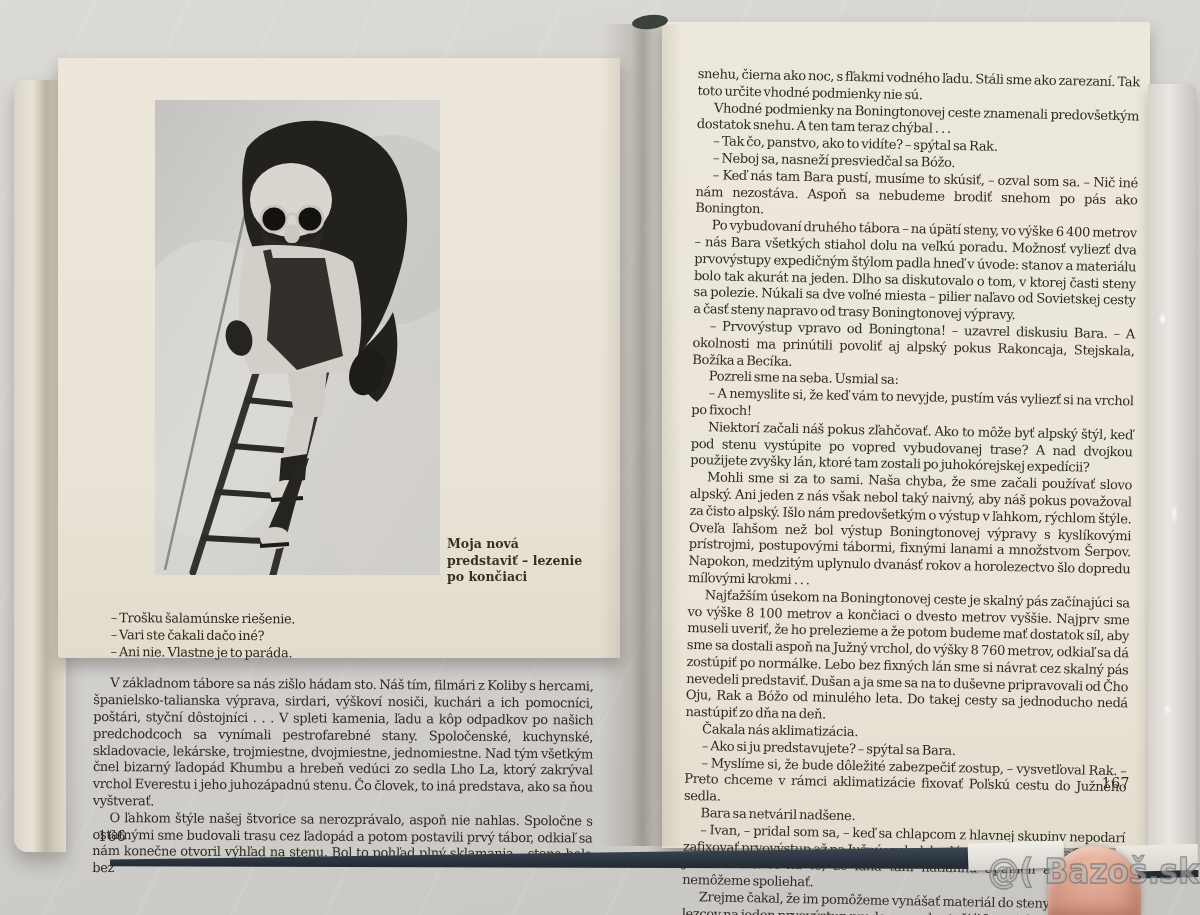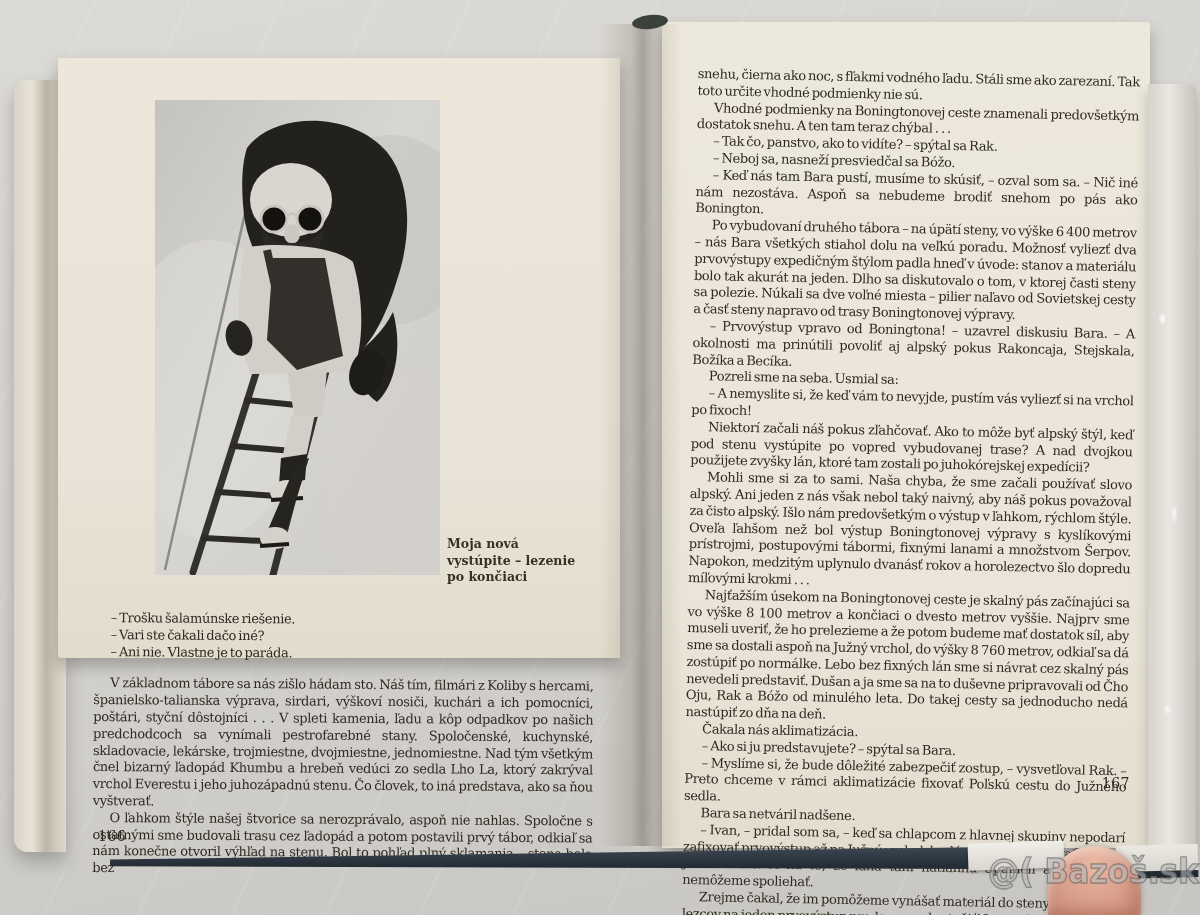--- a/index.html
+++ b/index.html
@@ -118,21 +118,21 @@
         <path d="M116,400 L148,398" stroke="#1c1a17" stroke-width="4"></path>
         <path d="M142,362 L154,358 L132,430 L112,432 Z" fill="#26241f"></path>
         <ellipse cx="120" cy="438" rx="15" ry="11" fill="#d4d1cb"></ellipse>
         <path d="M105,446 L134,444" stroke="#1c1a17" stroke-width="4"></path>
       </g>
     </svg>
   </div>
 
   <div class="abs caption" style="left:389px;top:478px;">
       <p>Moja nová</p>
-      <p>vystúpite – lezenie</p>
+      <p>predstaviť – lezenie</p>
       <p>po končiaci</p>
     </div>
 
   <div class="abs lp-text page-text" style="left:36px;top:552px;width:500px;">
     <div class="dialogue">
         <p class="indent">– Trošku šalamúnske riešenie.</p>
         <p class="indent">– Vari ste čakali dačo iné?</p>
         <p class="indent">– Ani nie. Vlastne je to paráda.</p>
       </div>
     <div class="paras">

